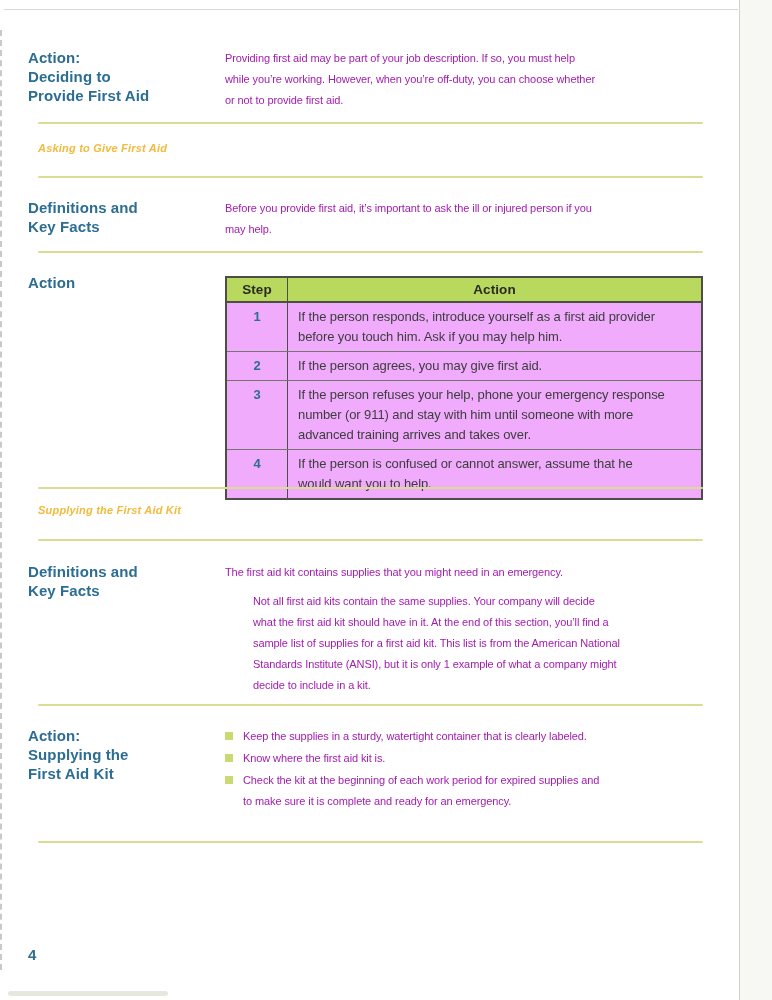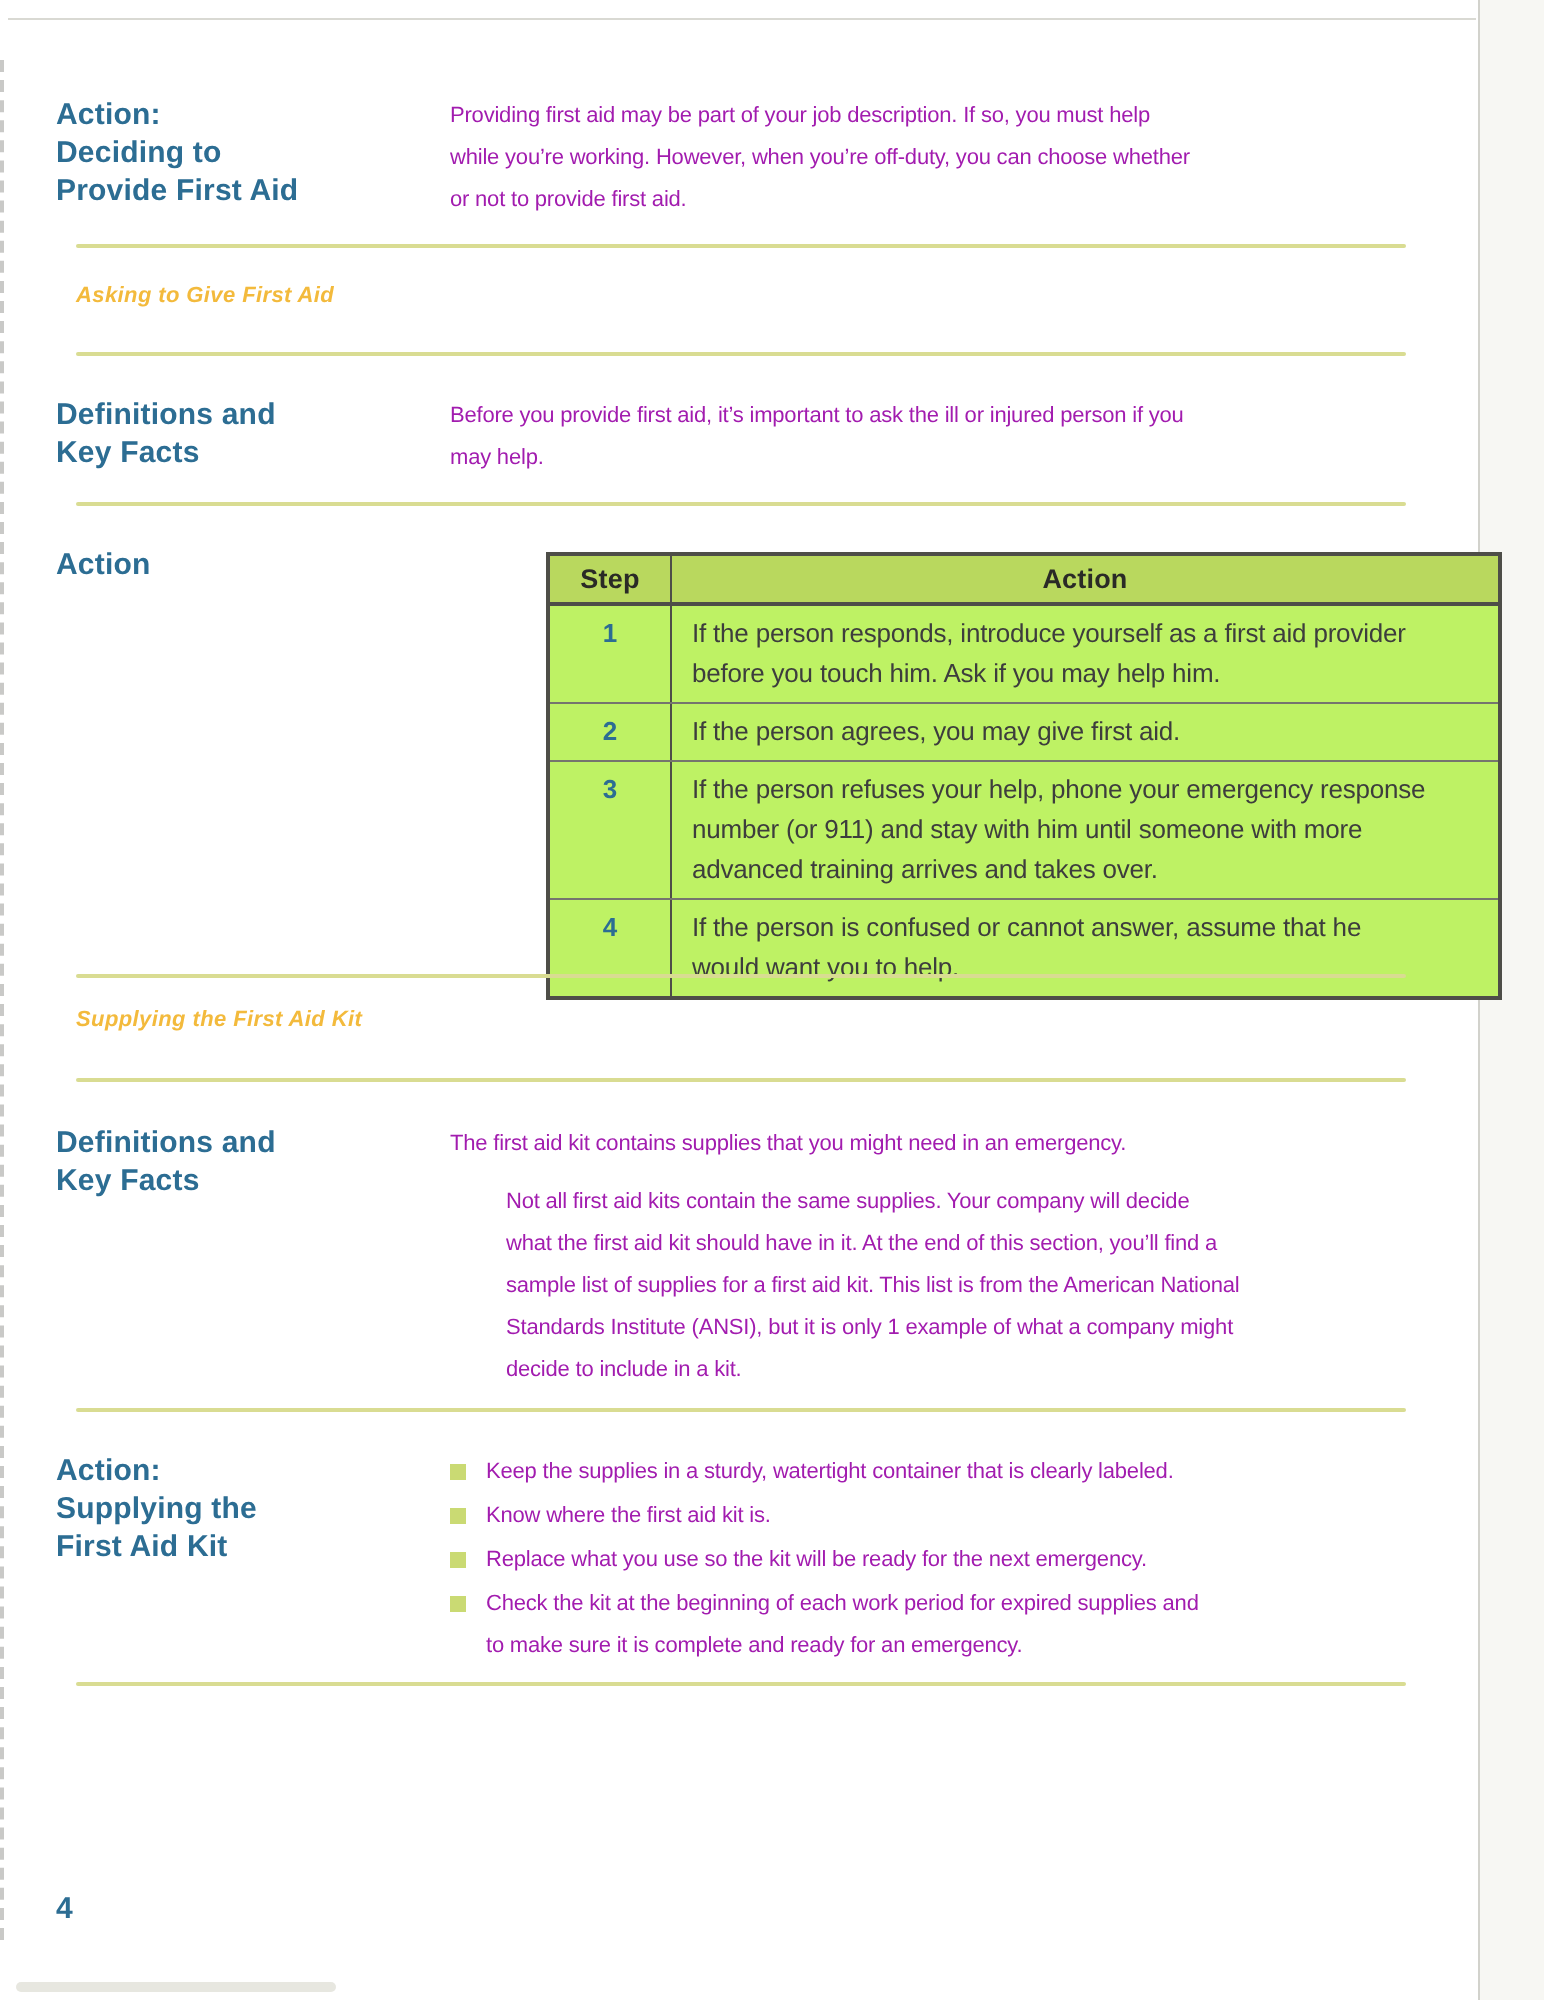--- a/index.html
+++ b/index.html
@@ -43,21 +43,21 @@
     background: #d9dc92; border-radius: 1px;
   }
   .topic-heading {
     position: absolute; left: 38px;
     color: #f3ba3c; font-weight: bold; font-style: italic;
     font-size: 11px; letter-spacing: .2px;
   }
   
   .step-table {
     border-collapse: collapse; width: 478px;
-    border: 2px solid #4e4e48; background: #bef264; margin-left: 48px;
+    border: 2px solid #4e4e48; background: #f0abfc;
   }
   .step-table th {
     background: #b9d85e; color: #2a2a26; font-size: 13.5px; font-weight: bold;
     padding: 4px 6px; border: 1px solid #4e4e48; border-bottom: 2px solid #4e4e48;
     text-align: center; letter-spacing: .1px;
   }
   .step-table td {
     border: 1px solid #75756e; vertical-align: top;
     font-size: 13px; line-height: 20px; letter-spacing: -0.1px;
   }
@@ -196,21 +196,20 @@
       <li>
         <span class="bullet-square"></span>
         <span class="body-text">Keep the supplies in a sturdy, watertight container that is clearly labeled.</span>
       </li>
       <li>
         <span class="bullet-square"></span>
         <span class="body-text">Know where the first aid kit is.</span>
       </li>
       <li>
         <span class="bullet-square"></span>
-        <span class="body-text">Replace what you use so the kit will be ready for the next emergency.</span>
       </li>
       <li>
         <span class="bullet-square"></span>
         <span class="body-text">Check the kit at the beginning of each work period for expired supplies and
 to make sure it is complete and ready for an emergency.</span>
       </li>
     </ul>
   </div>
 </div>
 

